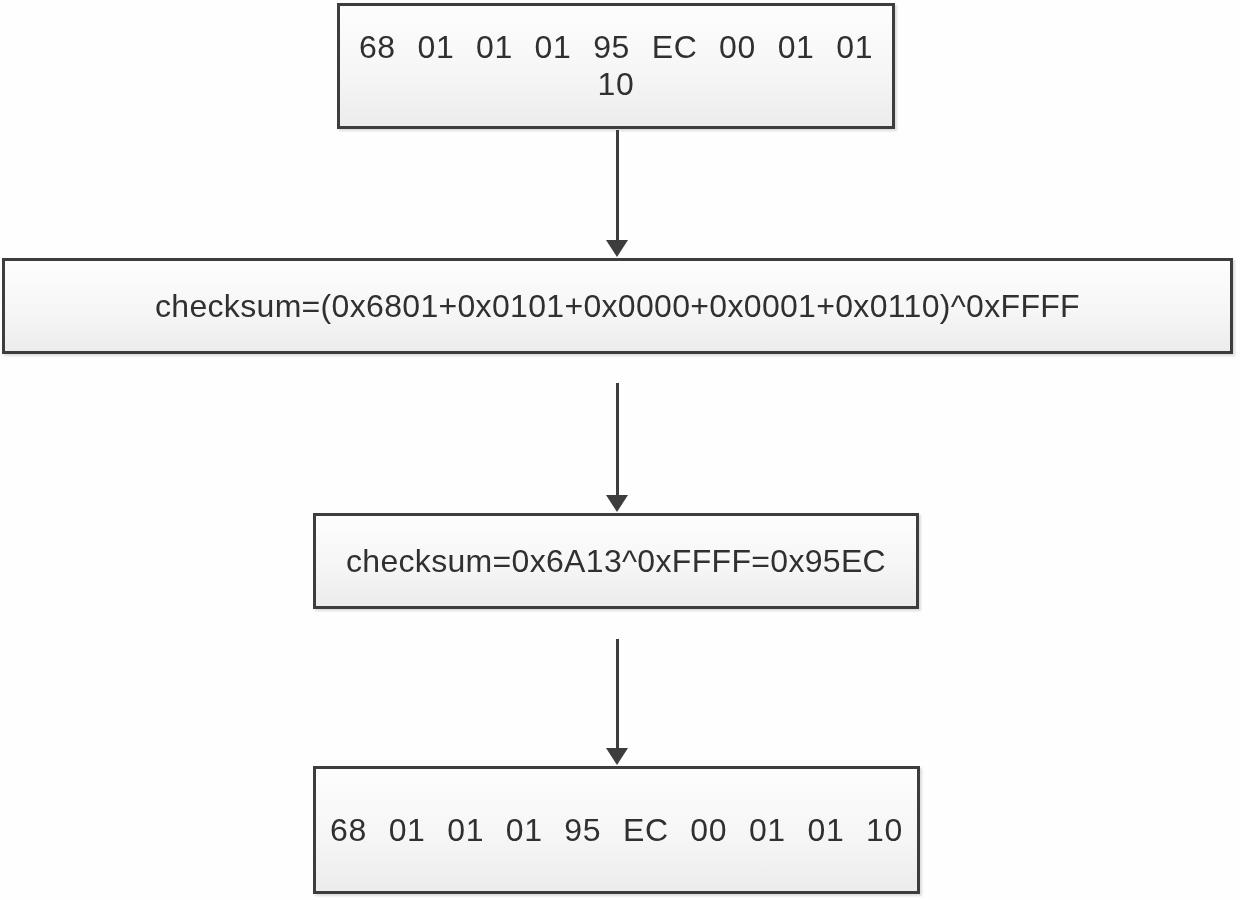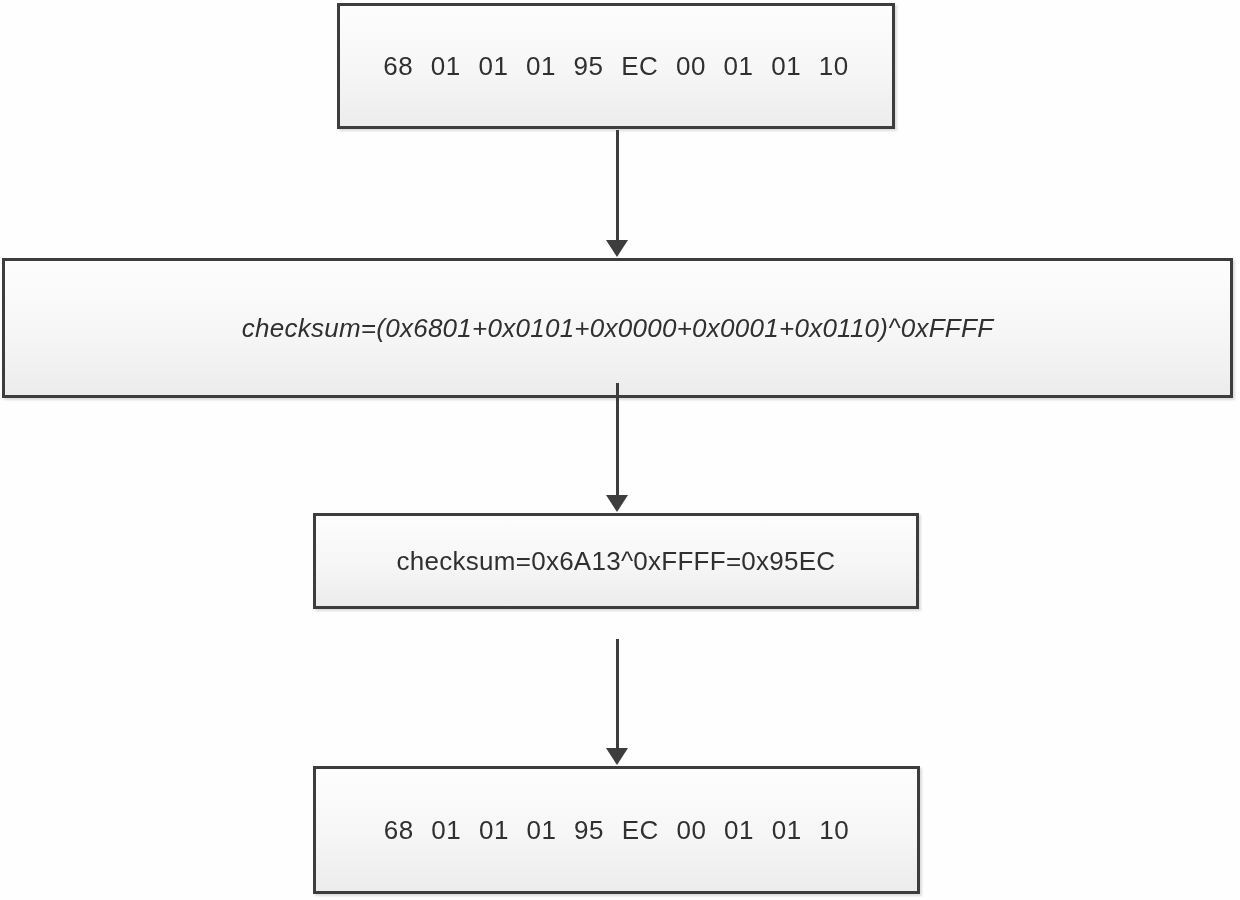--- a/index.html
+++ b/index.html
@@ -16,25 +16,25 @@
   }
   .flow-node {
     position: absolute;
     display: flex;
     align-items: center;
     justify-content: center;
     border: 3px solid #3d3d3d;
     background: linear-gradient(to bottom, #fdfdfd 0%, #f6f6f6 55%, #ececec 100%);
     box-shadow: 2px 2px 2px rgba(120,120,120,0.25);
     color: #303030;
-    font-size: 26px;
+    font-size: 32px;
     text-align: center;
   }
   .node-packet-top    { left: 337px; top: 3px;   width: 558px;  height: 126px; }
-  .node-formula       { left: 2px;   top: 258px; width: 1231px; height: 140px; font-style: italic; }
+  .node-formula       { left: 2px;   top: 258px; width: 1231px; height: 96px; }
   .node-result        { left: 313px; top: 513px; width: 606px;  height: 96px; }
   .node-packet-bottom { left: 313px; top: 766px; width: 607px;  height: 128px; }
   .hex-text { word-spacing: 0.38em; letter-spacing: 0.02em; }
   .formula-text { letter-spacing: 0.01em; }
 
   .flow-arrow {
     position: absolute;
     width: 22px;
     left: 606px;
     display: flex;

